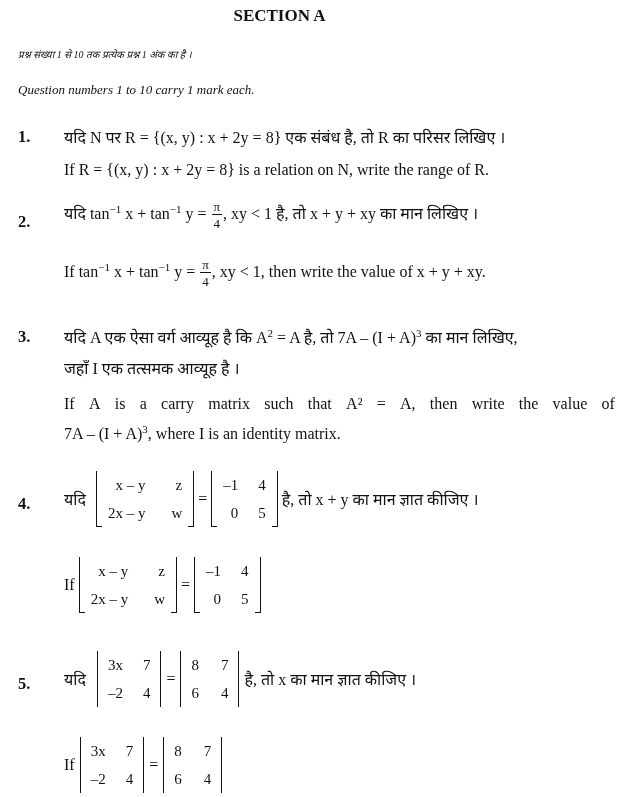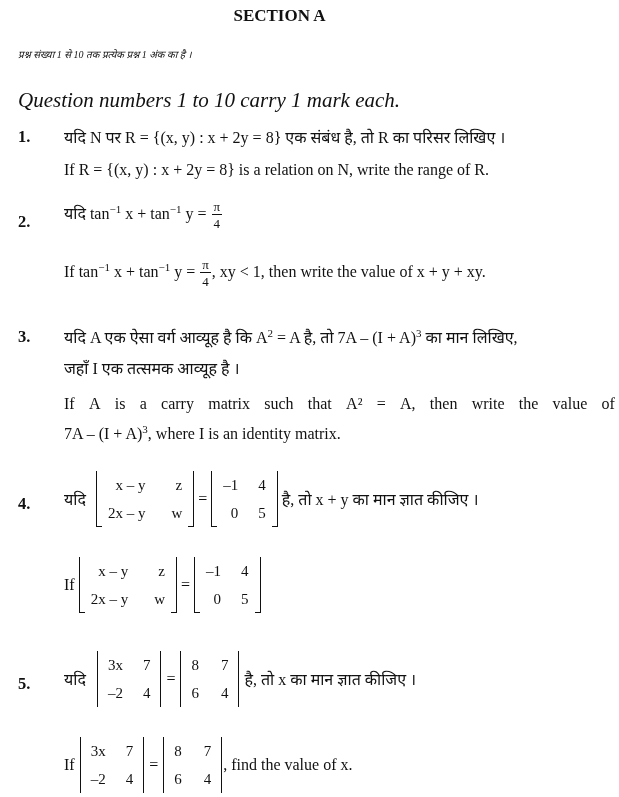--- a/index.html
+++ b/index.html
@@ -4,21 +4,21 @@
 <style>
   html, body { margin: 0; padding: 0; background: #ffffff; }
   body {
     width: 619px; height: 797px; overflow: hidden; position: relative;
     font-family: "Liberation Serif", "DejaVu Serif", serif;
     color: #111111; font-size: 16px;
   }
   .abs { position: absolute; white-space: nowrap; }
   .title { left: 0; width: 559px; top: 6px; text-align: center; font-weight: bold; font-size: 17px; }
   .hindi-note { left: 18px; top: 47px; font-style: italic; font-size: 10px; }
-  .eng-note { left: 18px; top: 88px; font-style: italic; font-size: 21px; }
+  .eng-note { left: 18px; top: 82px; font-style: italic; font-size: 13px; }
   .qnum { left: 18px; font-weight: bold; font-size: 16.5px; }
   .line { left: 64px; font-size: 16px; }
   .frac { display: inline-block; vertical-align: middle; text-align: center; line-height: 1; margin: 0 1px; }
   .frac span { display: block; font-size: 13px; }
   .frac .num { border-bottom: 1px solid #111; padding: 0 2px 1px; }
   .frac .den { padding-top: 2px; }
   sup { font-size: 11px; vertical-align: 6px; line-height: 0; }
   .mat { display: inline-block; vertical-align: middle; position: relative; padding: 0 6px; }
   .mat table { border-collapse: collapse; }
   .mat td { padding: 5px 6px; font-size: 15px; line-height: 1.2; }
@@ -44,21 +44,21 @@
 <div class="abs title">SECTION A</div>
 <div class="abs hindi-note">प्रश्न संख्या 1 से 10 तक प्रत्येक प्रश्न 1 अंक का है ।</div>
 <div class="abs eng-note">Question numbers 1 to 10 carry 1 mark each.</div>
 
 <div class="abs qnum" style="top:127px">1.</div>
 <div class="abs line" style="top:126px">यदि N पर R = {(x, y) : x + 2y = 8} एक संबंध है, तो R का परिसर लिखिए ।</div>
 <div class="abs line" style="top:161px">If  R = {(x, y) : x + 2y = 8}  is a relation on N, write the range of R.</div>
 
 <div class="abs qnum" style="top:212px">2.</div>
 <div class="abs line" style="top:200px">
-  <span>यदि  tan</span><sup>−1</sup><span> x + tan</span><sup>−1</sup><span> y = </span><span class="frac"><span class="num">π</span><span class="den">4</span></span>
+  <span>यदि  tan</span><sup>−1</sup><span> x + tan</span><sup>−1</sup><span> y = </span><span class="frac"><span class="num">π</span><span class="den">4</span></span><span>,  xy &lt; 1  है, तो x + y + xy  का मान लिखिए ।</span>
 </div>
 <div class="abs line" style="top:258px">
   <span>If  tan</span><sup>−1</sup><span> x + tan</span><sup>−1</sup><span> y = </span><span class="frac"><span class="num">π</span><span class="den">4</span></span><span>,  xy &lt; 1,  then write the value of  x + y + xy.</span>
 </div>
 
 <div class="abs qnum" style="top:327px">3.</div>
 <div class="abs line" style="top:326px">
   <span>यदि A एक ऐसा वर्ग आव्यूह है कि  A</span><sup>2</sup><span> = A  है, तो  7A – (I + A)</span><sup>3</sup><span>  का मान लिखिए,</span>
 </div>
 <div class="abs line" style="top:357px">जहाँ I एक तत्समक आव्यूह है ।</div>
@@ -182,14 +182,14 @@
         <tbody>
           <tr>
             <td>8</td>
             <td class="r" style="padding-left:16px">7</td>
           </tr>
           <tr>
             <td>6</td>
             <td class="r" style="padding-left:16px">4</td>
           </tr>
         </tbody>
-      </table></span><span style="vertical-align:middle">,  find the value of x.</span>
+      </table></span>
 </div>
 
 </body></html>

